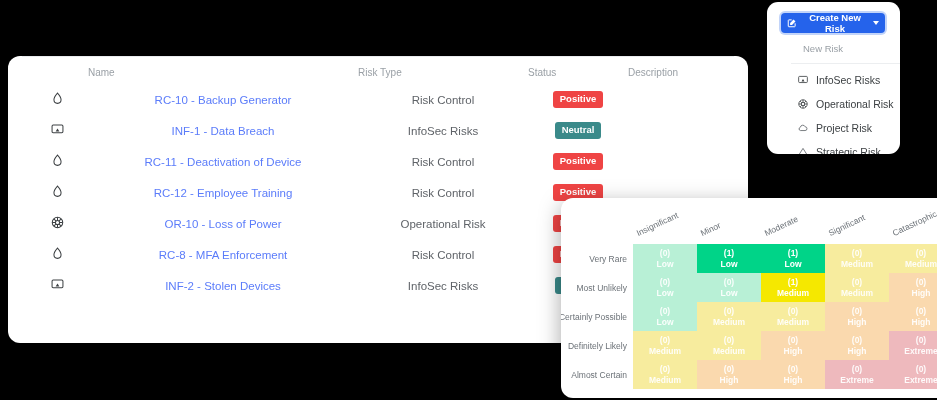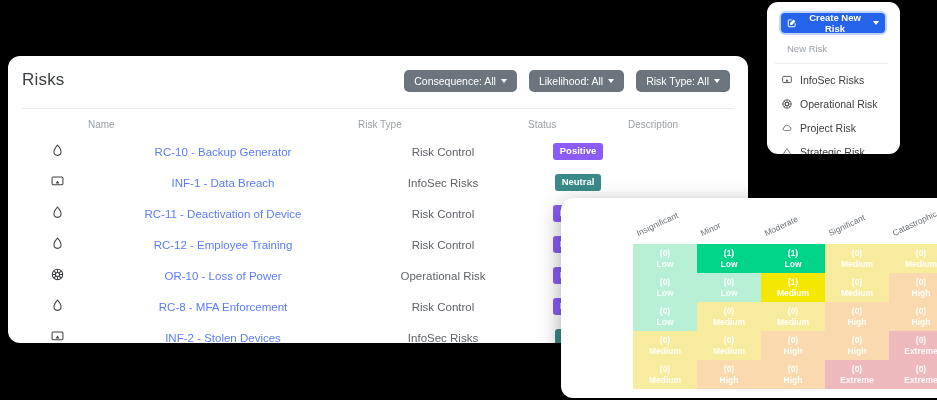--- a/index.html
+++ b/index.html
@@ -52,42 +52,42 @@
   .col-icon{width:62px;padding-left:18px!important;}
   .col-name{width:270px;}
   .col-type{width:170px;}
   .col-status{width:100px;}
   .col-desc{width:auto;}
   .risk-link{color:#5b7cfa;text-decoration:none;cursor:pointer;}
   .badge{
     display:inline-block;color:#fff;font-size:9.5px;font-weight:bold;
     padding:3px 7px;border-radius:3px;line-height:1.1;
   }
-  .badge.positive{background:#8b5cf6;}
+  .badge.positive{background:#ef4444;}
   .badge.neutral{background:#3a8a8a;}
   .row-icon{display:inline-block;width:15px;height:15px;color:#3c4043;}
   .row-icon svg{display:block;width:15px;height:15px;}
 
   
   .create-panel{
     position:absolute;left:767px;top:2px;width:133px;height:152px;
     background:#ffffff;border-radius:11px;
     box-shadow:0 6px 22px rgba(0,0,0,.40);
     overflow:hidden;
   }
   .create-btn{
     position:absolute;left:14px;top:11px;width:104px;height:20px;
     background:#2563eb;color:#ffffff;border:none;border-radius:4px;
     font-size:9.5px;font-weight:bold;font-family:"Liberation Sans",sans-serif;
     display:flex;align-items:center;justify-content:center;gap:4px;cursor:pointer;
     box-shadow:0 0 0 2px rgba(37,99,235,.28);
   }
   .create-btn svg{width:10px;height:10px;display:block;}
   .menu{
-    position:absolute;left:8px;top:36px;width:113px;
+    position:absolute;left:24px;top:36px;width:113px;
   }
   .menu-header{
     font-size:9.5px;color:#9aa0a6;padding:5px 0 9px 12px;
     border-bottom:1px solid #eceef0;
   }
   .menu-item{
     display:flex;align-items:center;gap:7px;
     font-size:10.5px;color:#3c4043;padding:6px 0 6px 6px;cursor:pointer;
   }
   .menu-item:first-of-type{padding-top:10px;}
@@ -123,37 +123,20 @@
   .row-labels{position:absolute;left:0;top:46px;width:70px;}
   .row-label{
     height:29px;display:flex;align-items:center;justify-content:flex-end;
     font-size:8.5px;color:#6b7177;padding-right:4px;white-space:nowrap;
   }
 </style>
 </head>
 <body>
 
 <div class="risks-card">
-  <div class="risks-header">
-    <div class="risks-title">Risks</div>
-    <div class="filters">
-      <button class="filter-btn">
-        <span>Consequence: All</span>
-        <span class="caret"></span>
-      </button>
-      <button class="filter-btn">
-        <span>Likelihood: All</span>
-        <span class="caret"></span>
-      </button>
-      <button class="filter-btn">
-        <span>Risk Type: All</span>
-        <span class="caret"></span>
-      </button>
-    </div>
-  </div>
   <div class="divider"></div>
 
   <table class="risk-table">
     <thead>
       <tr>
         <th class="col-icon"></th>
         <th class="col-name">Name</th>
         <th class="col-type">Risk Type</th>
         <th class="col-status">Status</th>
         <th class="col-desc">Description</th>
@@ -286,20 +269,27 @@
 
 <div class="matrix-panel">
   <div class="matrix-inner">
     <div class="col-labels" id="matrix-col-labels">
         <div class="col-label" style="left: 78px; top: 30px;">Insignificant</div>
         <div class="col-label" style="left: 142px; top: 30px;">Minor</div>
         <div class="col-label" style="left: 206px; top: 30px;">Moderate</div>
         <div class="col-label" style="left: 270px; top: 30px;">Significant</div>
         <div class="col-label" style="left: 334px; top: 30px;">Catastrophic</div>
       </div>
+    <div class="row-labels" id="matrix-row-labels">
+        <div class="row-label">Very Rare</div>
+        <div class="row-label">Most Unlikely</div>
+        <div class="row-label">Certainly Possible</div>
+        <div class="row-label">Definitely Likely</div>
+        <div class="row-label">Almost Certain</div>
+      </div>
     <div class="grid" id="matrix-grid">
         <div class="cell dim" style="background: rgb(184, 240, 214);">
           <span class="count">(0)</span>
           <span class="lvl">Low</span>
         </div>
         <div class="cell" style="background: rgb(0, 212, 136);">
           <span class="count">(1)</span>
           <span class="lvl">Low</span>
         </div>
         <div class="cell" style="background: rgb(0, 212, 136);">

